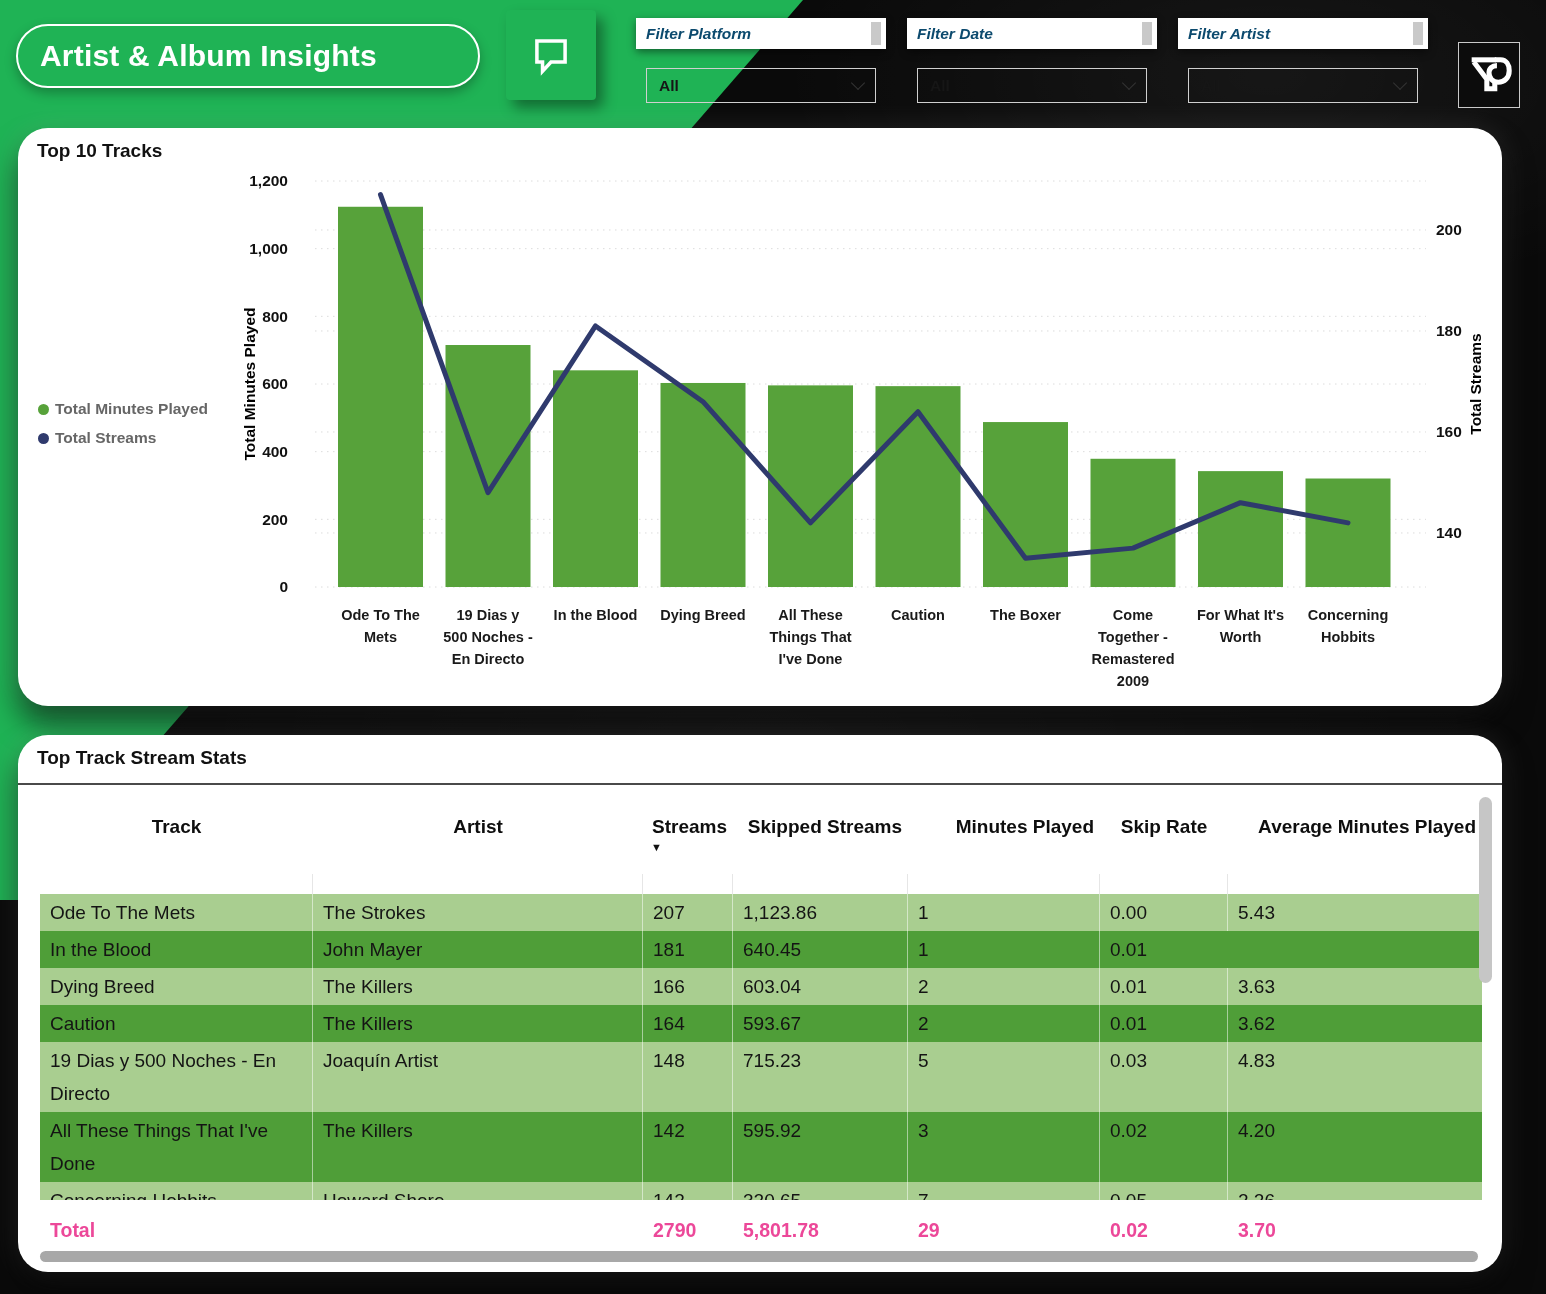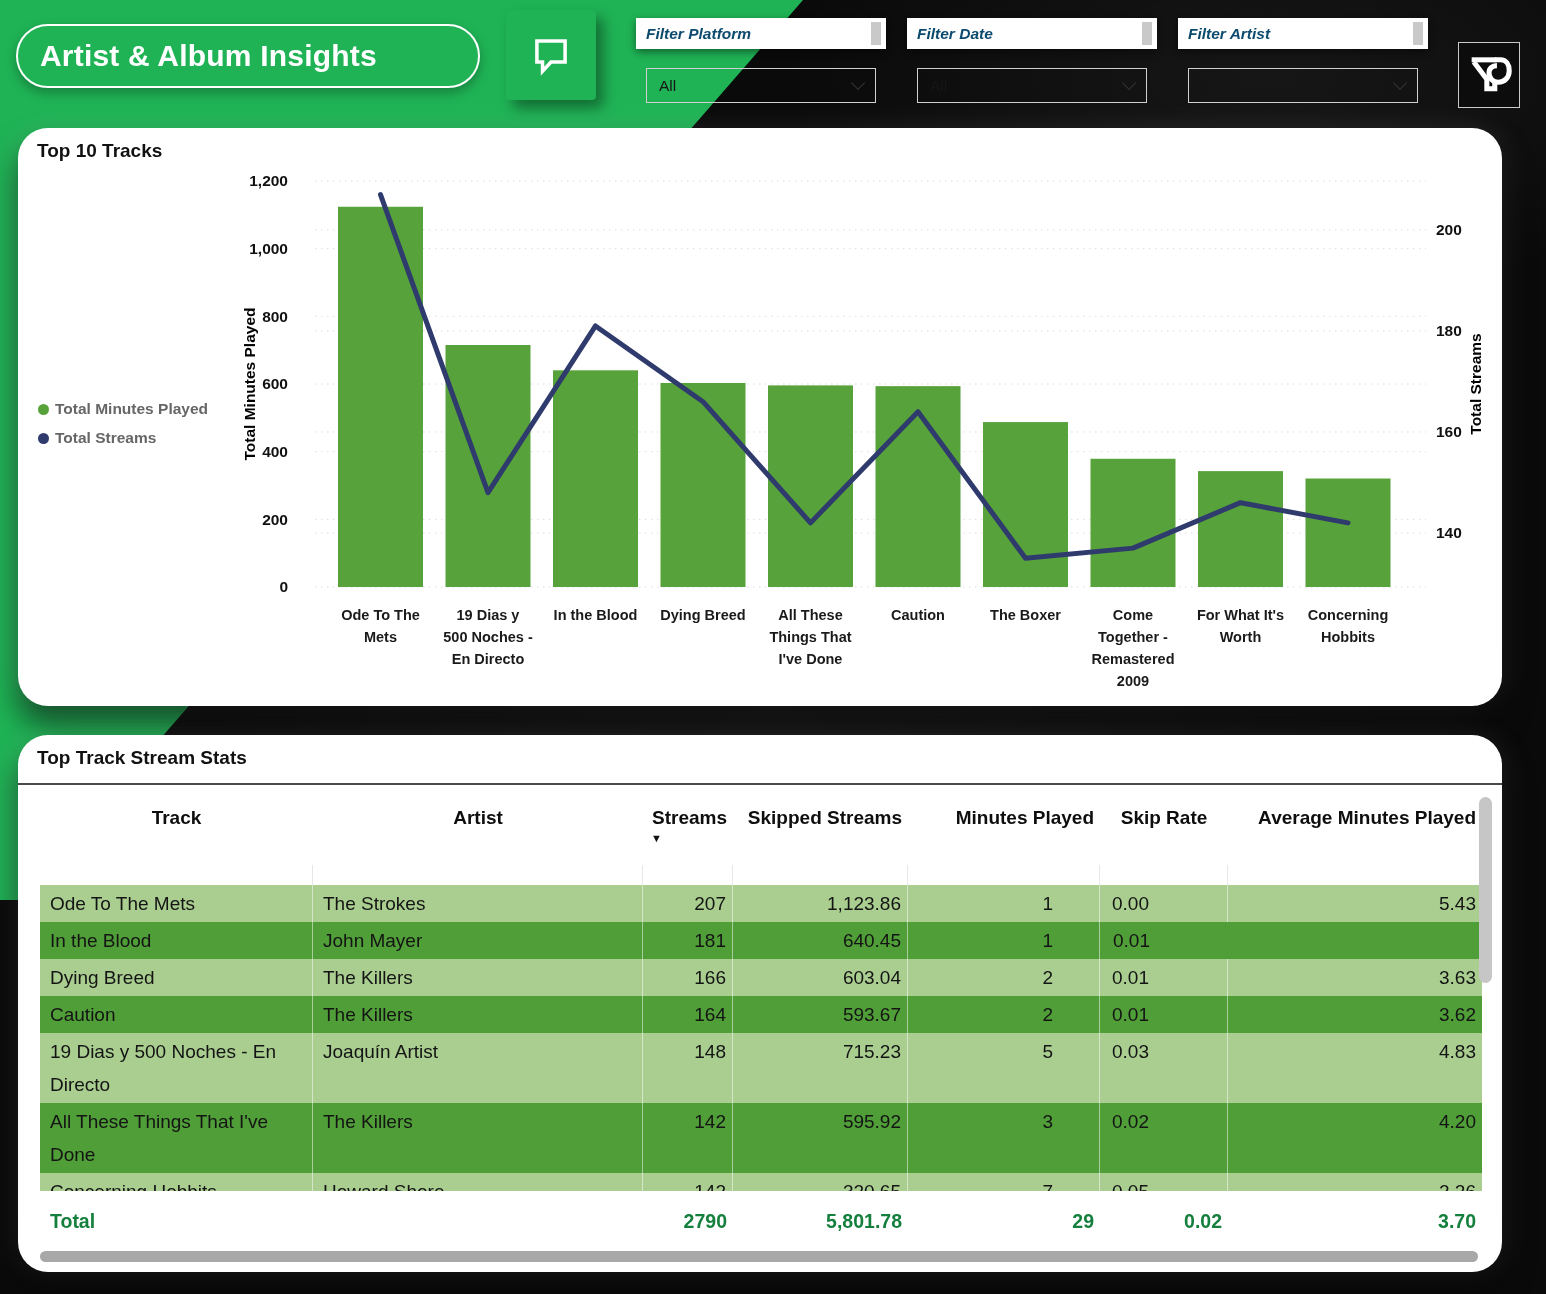--- a/index.html
+++ b/index.html
@@ -21,21 +21,21 @@
         display:flex;align-items:center;justify-content:center;border-radius:4px;
         box-shadow:7px 8px 14px rgba(0,0,0,.4);cursor:pointer;}
   .filters{position:absolute;left:636px;top:18px;display:flex;gap:21px;}
   .filter{width:250px;display:flex;flex-direction:column;}
   .filter-label{height:31px;background:#fff;display:flex;align-items:center;justify-content:space-between;
         padding:0 5px 0 10px;font-style:italic;font-weight:700;font-size:15.5px;color:#0c4a6e;
         box-shadow:0 3px 8px rgba(0,0,0,.45);}
   .filter-thumb{width:10px;height:23px;background:#c9c9c9;}
   .filter-dd{margin:19px 10px 0 10px;height:33px;border:1px solid #d0d0d0;display:flex;align-items:center;
         justify-content:space-between;padding:0 12px;font-size:15.5px;color:#161616;background:transparent;
-        cursor:pointer;}
+        cursor:pointer;font-weight:bold;}
   .chev{width:9px;height:9px;border-left:1.7px solid #333;border-bottom:1.7px solid #333;
         transform:rotate(-45deg);margin-top:-5px;}
   .logo-tile{position:absolute;left:1458px;top:42px;width:62px;height:66px;border:1.5px solid #c9c9c9;
         background:#0c0c0c;box-sizing:border-box;display:flex;align-items:center;justify-content:center;}
 
   
   .card{position:absolute;background:#fff;border-radius:30px;
         box-shadow:0 0 32px rgba(255,255,255,.10),0 18px 30px rgba(0,0,0,.6);}
   .chart-card{left:18px;top:128px;width:1484px;height:578px;}
   .table-card{left:18px;top:735px;width:1484px;height:537px;}
@@ -44,41 +44,41 @@
   
   .chart-svg{position:absolute;left:0;top:0;}
   .legend{position:absolute;left:20px;top:272px;display:flex;flex-direction:column;gap:11px;}
   .legend-item{display:flex;align-items:center;gap:6px;font-size:15.5px;font-weight:700;color:#666;}
   .legend-dot{width:11px;height:11px;border-radius:50%;flex:0 0 auto;}
 
   
   .tbl-divider{position:absolute;top:48px;left:0;width:100%;height:1.5px;background:#4a4a4a;}
   .tbl{position:absolute;left:22px;top:50px;width:1442px;
        --cols:273px 330px 90px 175px 192px 128px 254px;}
-  .thead{display:grid;grid-template-columns:var(--cols);padding-top:22px;height:58px;}
+  .thead{display:grid;grid-template-columns:var(--cols);padding-top:31px;height:58px;}
   .th{font-size:19px;font-weight:700;color:#0e0e0e;padding:0 6px;box-sizing:border-box;}
   .thead .c0,.thead .c1{text-align:center;}
   .thead .c2,.thead .c3,.thead .c4,.thead .c6{text-align:right;}
   .thead .c5{text-align:center;}
   .sort-arrow{display:block;text-align:left;font-size:11px;color:#111;margin-top:3px;padding-left:2px;}
   .spacer-row{display:grid;grid-template-columns:var(--cols);height:20px;}
   .spacer-row div{border-right:1px solid #e6e6e6;}
   .spacer-row div:last-child{border-right:none;}
   .tbody{height:306px;overflow:hidden;}
   .row{display:grid;grid-template-columns:var(--cols);cursor:pointer;}
   .row.light{background:#a9ce90;}
   .row.dark{background:#4f9e38;}
   .cell{font-size:19px;line-height:33px;padding:2px 6px 2px 10px;color:#141414;box-sizing:border-box;
         border-right:1px solid rgba(255,255,255,.5);}
   .row .cell:last-child{border-right:none;}
-  .cell.num{text-align:right;}
+  .cell.num{text-align:left;}
   .tbody .c4{padding-right:46px;}
   .tbody .c5{padding-right:78px;}
   .total-row{display:grid;grid-template-columns:var(--cols);margin-top:4px;height:52px;align-items:center;}
-  .total-row .cell{border-right:none;font-weight:700;font-size:19.5px;color:#15803d;line-height:22px;}
+  .total-row .cell{border-right:none;font-weight:700;font-size:19.5px;color:#ec4899;line-height:22px;}
   .hscrollbar{position:absolute;left:22px;bottom:10px;width:1438px;height:11px;background:#a8a8a8;
         border-radius:6px;cursor:pointer;}
   .vscrollbar{position:absolute;right:10px;top:62px;width:13px;height:186px;background:#c6c6c6;
         border-radius:7px;cursor:pointer;}
 </style>
 </head>
 <body>
 
 <div class="page">
 

